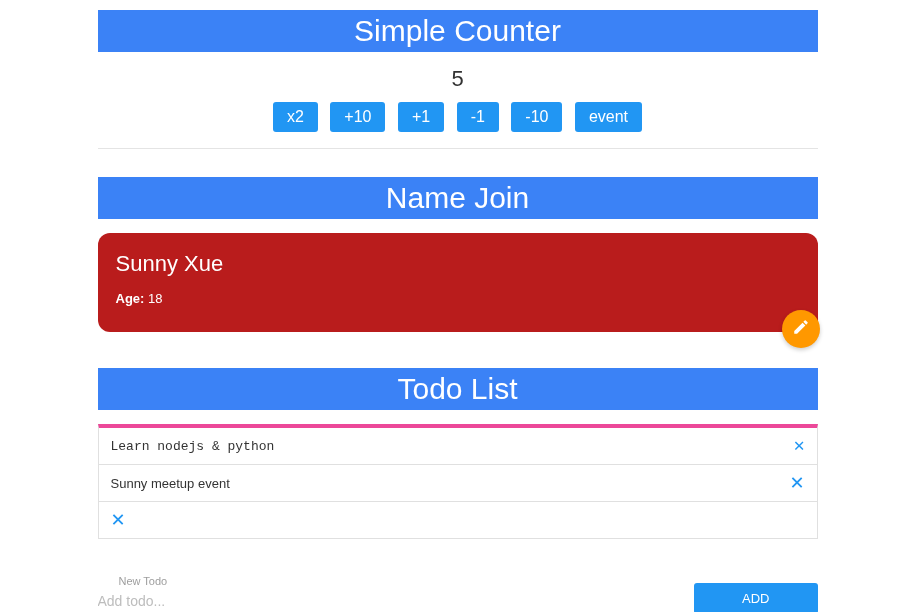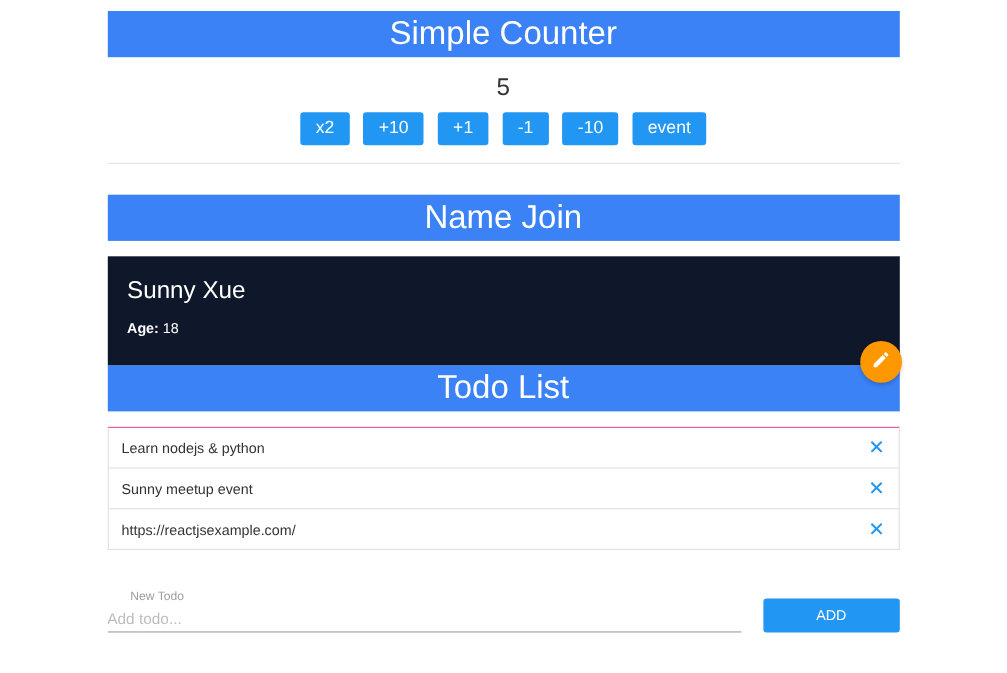--- a/index.html
+++ b/index.html
@@ -44,25 +44,26 @@
       border-radius: 3px;
       margin: 0 4px;
       cursor: pointer;
     }
     .divider {
       border: none;
       border-top: 1px solid #e4e4e4;
       margin-bottom: 28px;
     }
     .name-card {
-      background: #0f172a;
-      color: #fff;
-      border-radius: 0;
+      background: #b91c1c;
+      color: #fff;
+      border-radius: 12px;
       padding: 18px 18px 22px 18px;
       position: relative;
+      margin-bottom: 36px;
     }
     .name-card-name {
       font-size: 22px;
       font-weight: 300;
       margin-bottom: 14px;
     }
     .name-card-row {
       font-size: 13px;
       margin-bottom: 4px;
     }
@@ -95,21 +96,22 @@
       display: flex;
       align-items: center;
       justify-content: space-between;
       border: 1px solid #e0e0e0;
       border-top: none;
       padding: 9px 12px;
       font-size: 13px;
       color: #333;
     }
     .todo-item:first-child {
-      border-top: 1px solid #ec4899;
+      border-top: 4px solid #ec4899;
+      font-family: Liberation Mono, monospace;
     }
     .todo-close {
       color: #2196f3;
       font-size: 18px;
       cursor: pointer;
       line-height: 1;
       font-weight: 400;
     }
     .todo-add-row {
       display: flex;
@@ -187,21 +189,20 @@
   <div class="todo-list">
     <div class="todo-item">
       <span>Learn nodejs &amp; python</span>
       <span class="todo-close">✕</span>
     </div>
     <div class="todo-item">
       <span>Sunny meetup event</span>
       <span class="todo-close">✕</span>
     </div>
     <div class="todo-item">
-      <span>https://reactjsexample.com/</span>
       <span class="todo-close">✕</span>
     </div>
   </div>
 
   <div class="todo-add-row">
     <div class="todo-input-wrap">
       <label class="todo-label">New Todo</label>
       <input class="todo-input" type="text" placeholder="Add todo..." style="">
     </div>
     <button class="add-btn">ADD</button>

